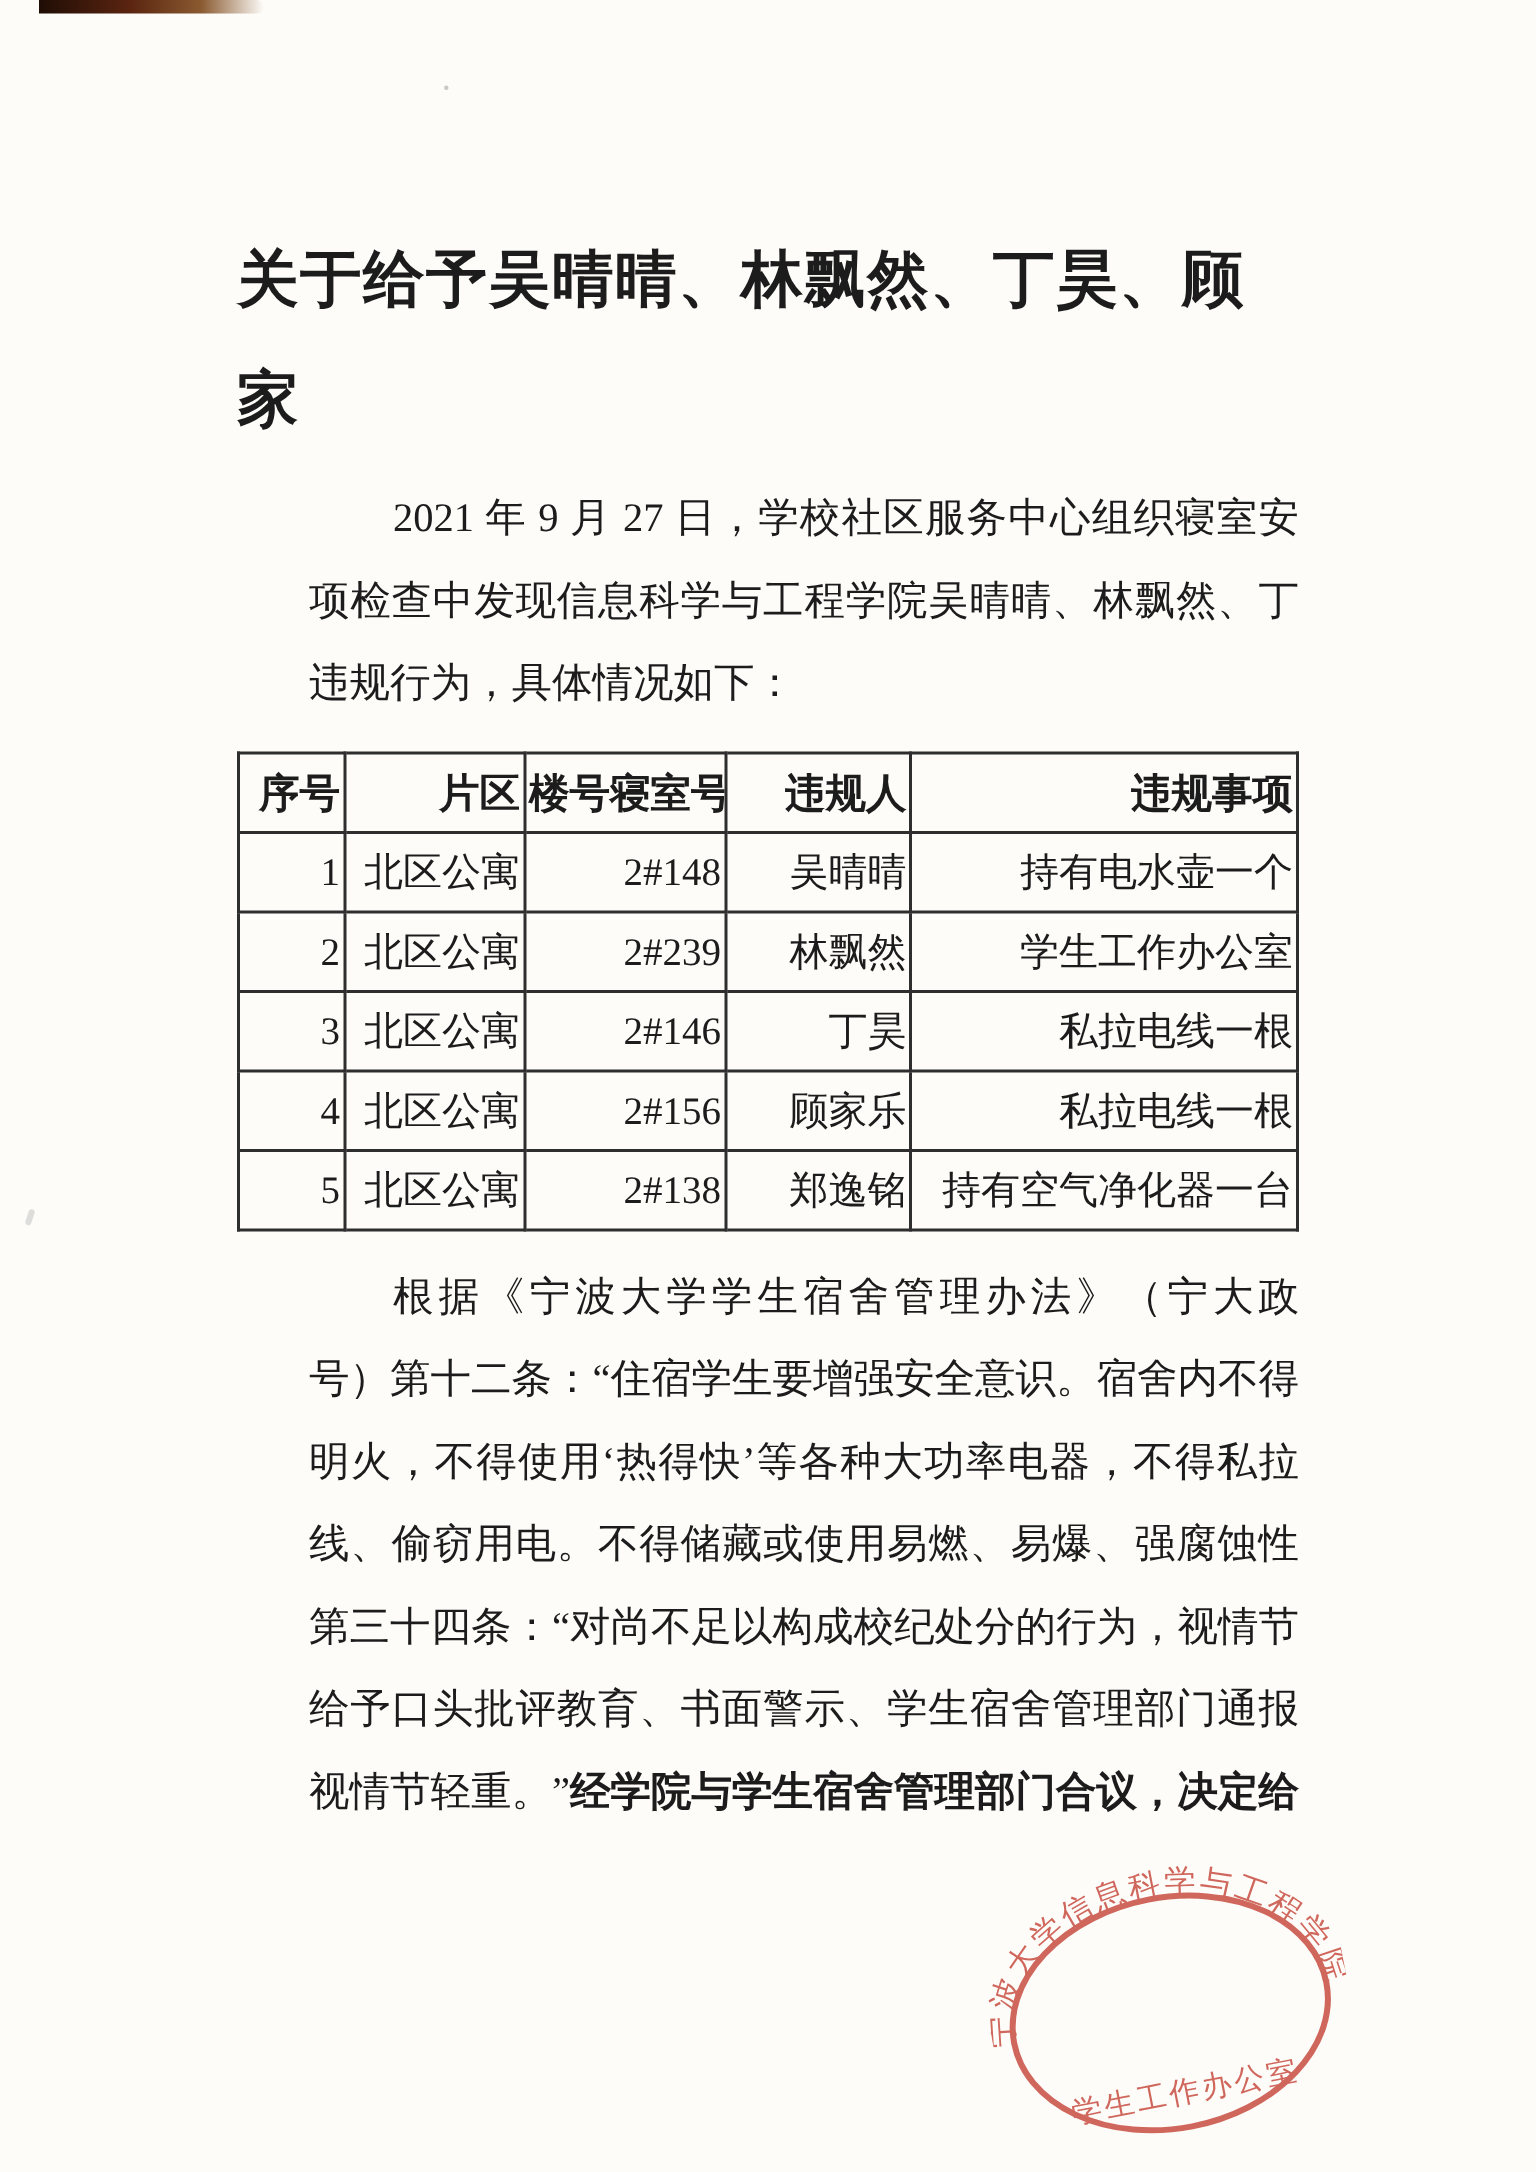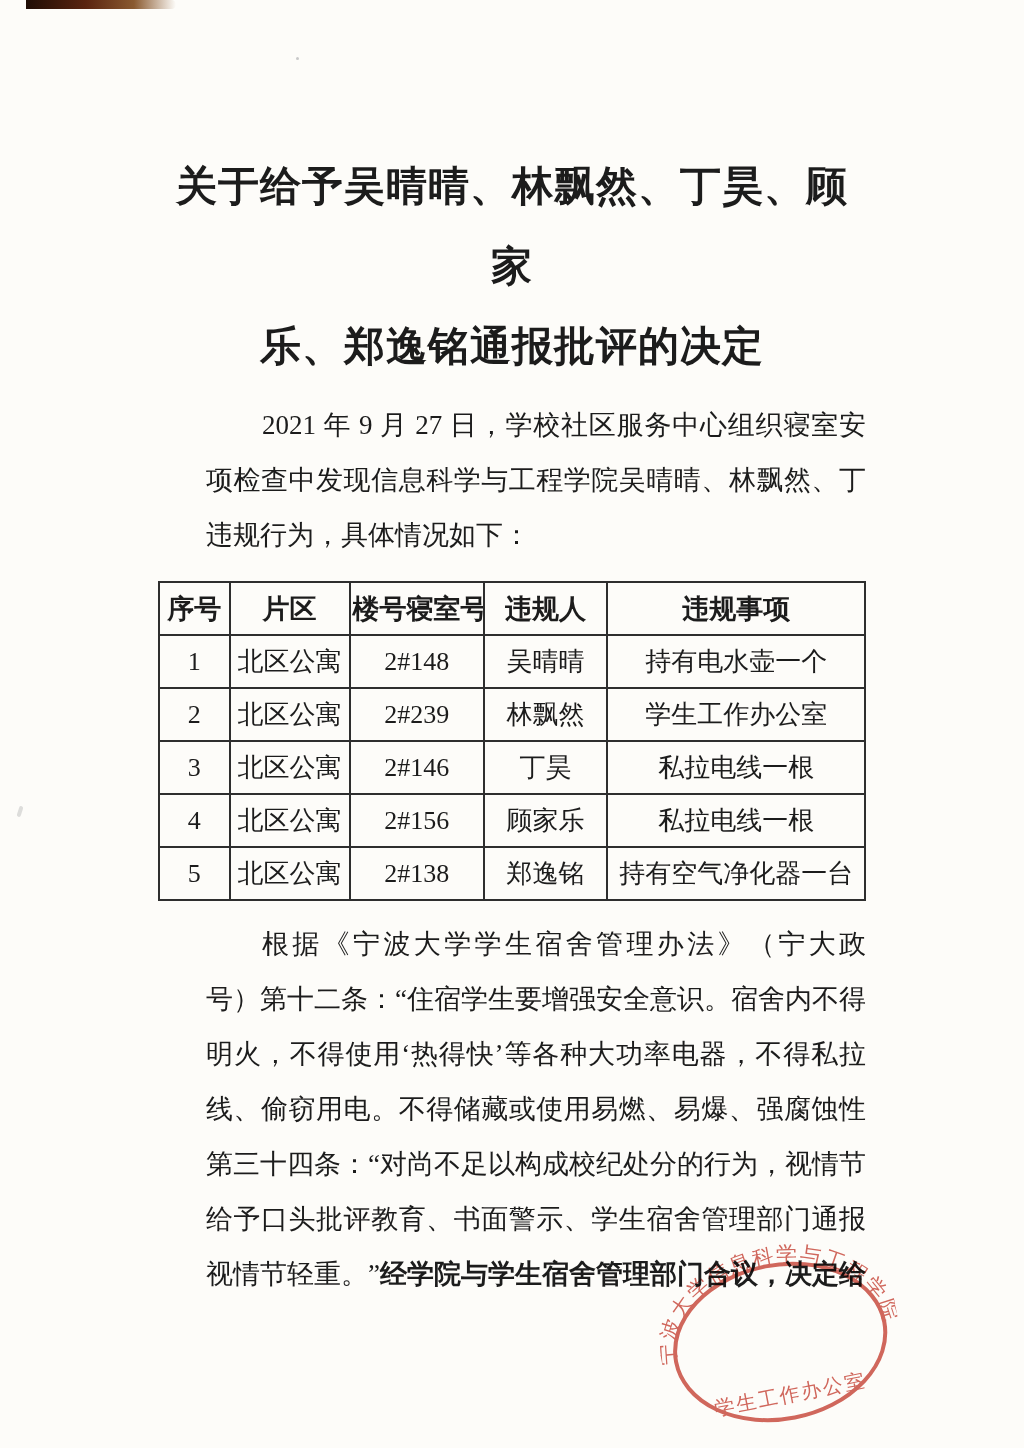--- a/index.html
+++ b/index.html
@@ -23,21 +23,21 @@
   .speck {
     position: absolute; left: 18px; top: 806px; width: 4px; height: 11px;
     background: #c2c2c2; opacity: .55; transform: rotate(18deg); border-radius: 2px;
   }
   .dot { position: absolute; left: 296px; top: 57px; width: 3px; height: 3px;
     background: #c9c9c9; border-radius: 50%; }
 
   
   .title {
     margin: 0; padding-top: 146px;
-    text-align: center;
+    text-align: left;
     font-size: 41px; font-weight: 700;
     line-height: 80px; letter-spacing: 1px;
   }
 
   
   .para { margin: 0; }
   .para-1 { margin-top: 12px; }
   .para-2 { margin-top: 16px; }
   .line {
     font-size: 27px; height: 55px; line-height: 55px;
@@ -50,21 +50,21 @@
   .seg-bold { font-weight: 700; }
 
   
   table.vtable {
     margin-top: 18px; width: 100%;
     border-collapse: collapse; table-layout: fixed;
   }
   .vtable th, .vtable td {
     border: 2px solid #2e2e2e;
     height: 51px; padding: 0 2px;
-    text-align: center; vertical-align: middle;
+    text-align: right; vertical-align: middle;
     font-size: 26px; overflow: hidden; white-space: nowrap;
   }
   .vtable th { font-size: 27px; font-weight: 700; }
 
   
   .stamp {
     position: absolute; left: 660px; top: 1246px;
     width: 240px; height: 190px;
     transform: rotate(-11deg);
     opacity: .82; mix-blend-mode: multiply;
@@ -80,21 +80,20 @@
 <div class="page">
 
   <div class="smudge"></div>
   <div class="dot"></div>
   <div class="speck"></div>
 
   <div class="content">
 
     <h1 class="title">
       <div>关于给予吴晴晴、林飘然、丁昊、顾家</div>
-      <div>乐、郑逸铭通报批评的决定</div>
     </h1>
 
     <div class="para para-1">
         <div class="line indent"><span>2021 年 9 月 27 日，学校社区服务中心组织寝室安全专</span></div>
         <div class="line"><span>项检查中发现信息科学与工程学院吴晴晴、林飘然、丁昊、</span></div>
         <div class="line last"><span>违规行为，具体情况如下：</span></div>
       </div>
 
     <table class="vtable">
       <colgroup>

